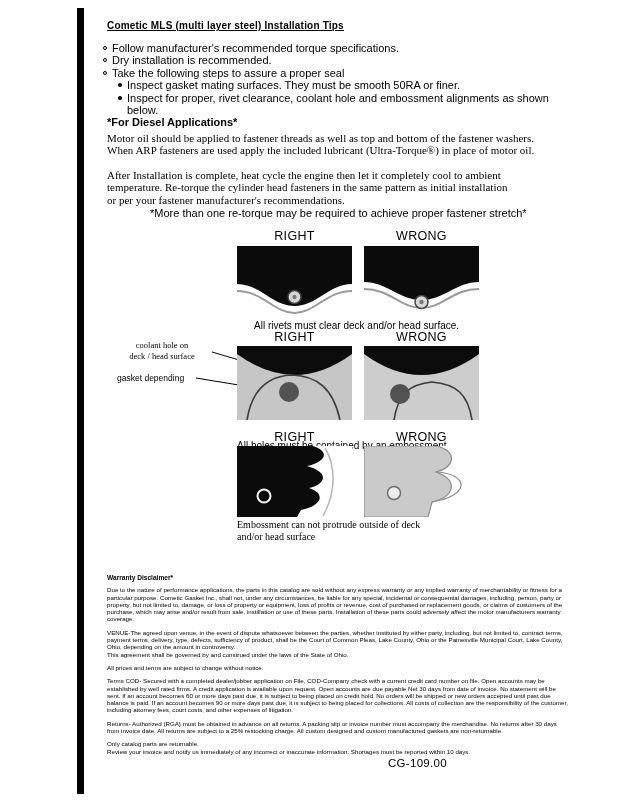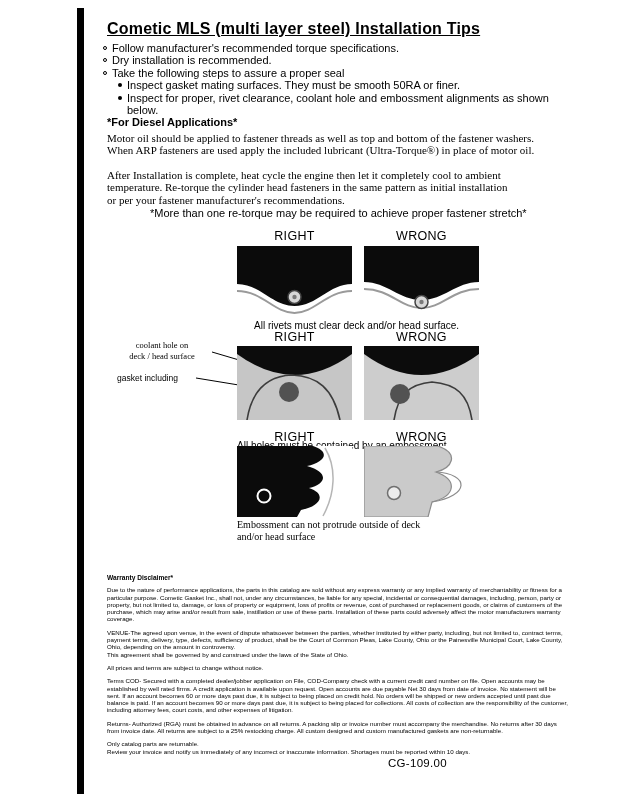--- a/index.html
+++ b/index.html
@@ -7,21 +7,21 @@
   .page {
     position:relative; width:618px; height:800px; background:#ffffff;
     font-family:"Liberation Sans", sans-serif; color:#000; overflow:hidden;
   }
   .abs { position:absolute; }
   .prel { white-space:pre-line;font-family:Liberation Serif, serif; }
 
   .edge-bar { background:#000; }
 
   .doc-title {
-    font-size:16px; font-weight:bold; text-decoration:underline; letter-spacing:.2px;
+    font-size:10px; font-weight:bold; text-decoration:underline; letter-spacing:.2px;
   }
   .body-text { font-size:11px; line-height:12.4px; }
 
   .bullet-row { display:flex; align-items:flex-start; }
   .bullet-row .marker {
     flex:0 0 auto; width:4px; height:4px; border-radius:50%;
     margin:4px 5px 0 0;
   }
   .marker.hollow { border:1px solid #000; }
   .marker.filled { background:#000; }
@@ -101,21 +101,21 @@
     <circle cx="57.5" cy="56" r="2.2" fill="#7a7a7a"></circle>
   </svg>
 
   <div class="abs caption" style="left:221px; top:320px;margin-left:33px;">All rivets must clear deck and/or head surface.</div>
 
   <div class="abs col-label" style="left:237px; top:330px;">RIGHT</div>
   <div class="abs col-label" style="left:364px; top:330px;">WRONG</div>
 
   <div class="abs annot prel" style="left:112px; top:340px; width:100px;">coolant hole on
 deck / head surface</div>
-  <div class="abs annot left" style="left:117px; top:373px;">gasket including</div>
+  <div class="abs annot left" style="left:117px; top:373px;">gasket depending</div>
 
   <svg class="abs" style="left:190px; top:345px;" width="100" height="50" viewBox="0 0 100 50">
     <line x1="22" y1="7" x2="93" y2="28" stroke="#000" stroke-width="1"></line>
     <line x1="6" y1="33" x2="73" y2="44" stroke="#000" stroke-width="1"></line>
   </svg>
 
   <svg class="abs diagram" style="left:237px; top:346px;" width="115" height="74" viewBox="0 0 115 74">
     <rect width="115" height="74" fill="#c6c6c6"></rect>
     <path d="M0,0 H115 V8 Q57.5,50 0,8 Z" fill="#0c0c0c"></path>
     <path d="M10,74 C15,42 32,30 55,29 C80,30 96,42 103,74" fill="none" stroke="#3c3c3c" stroke-width="1.6"></path>

